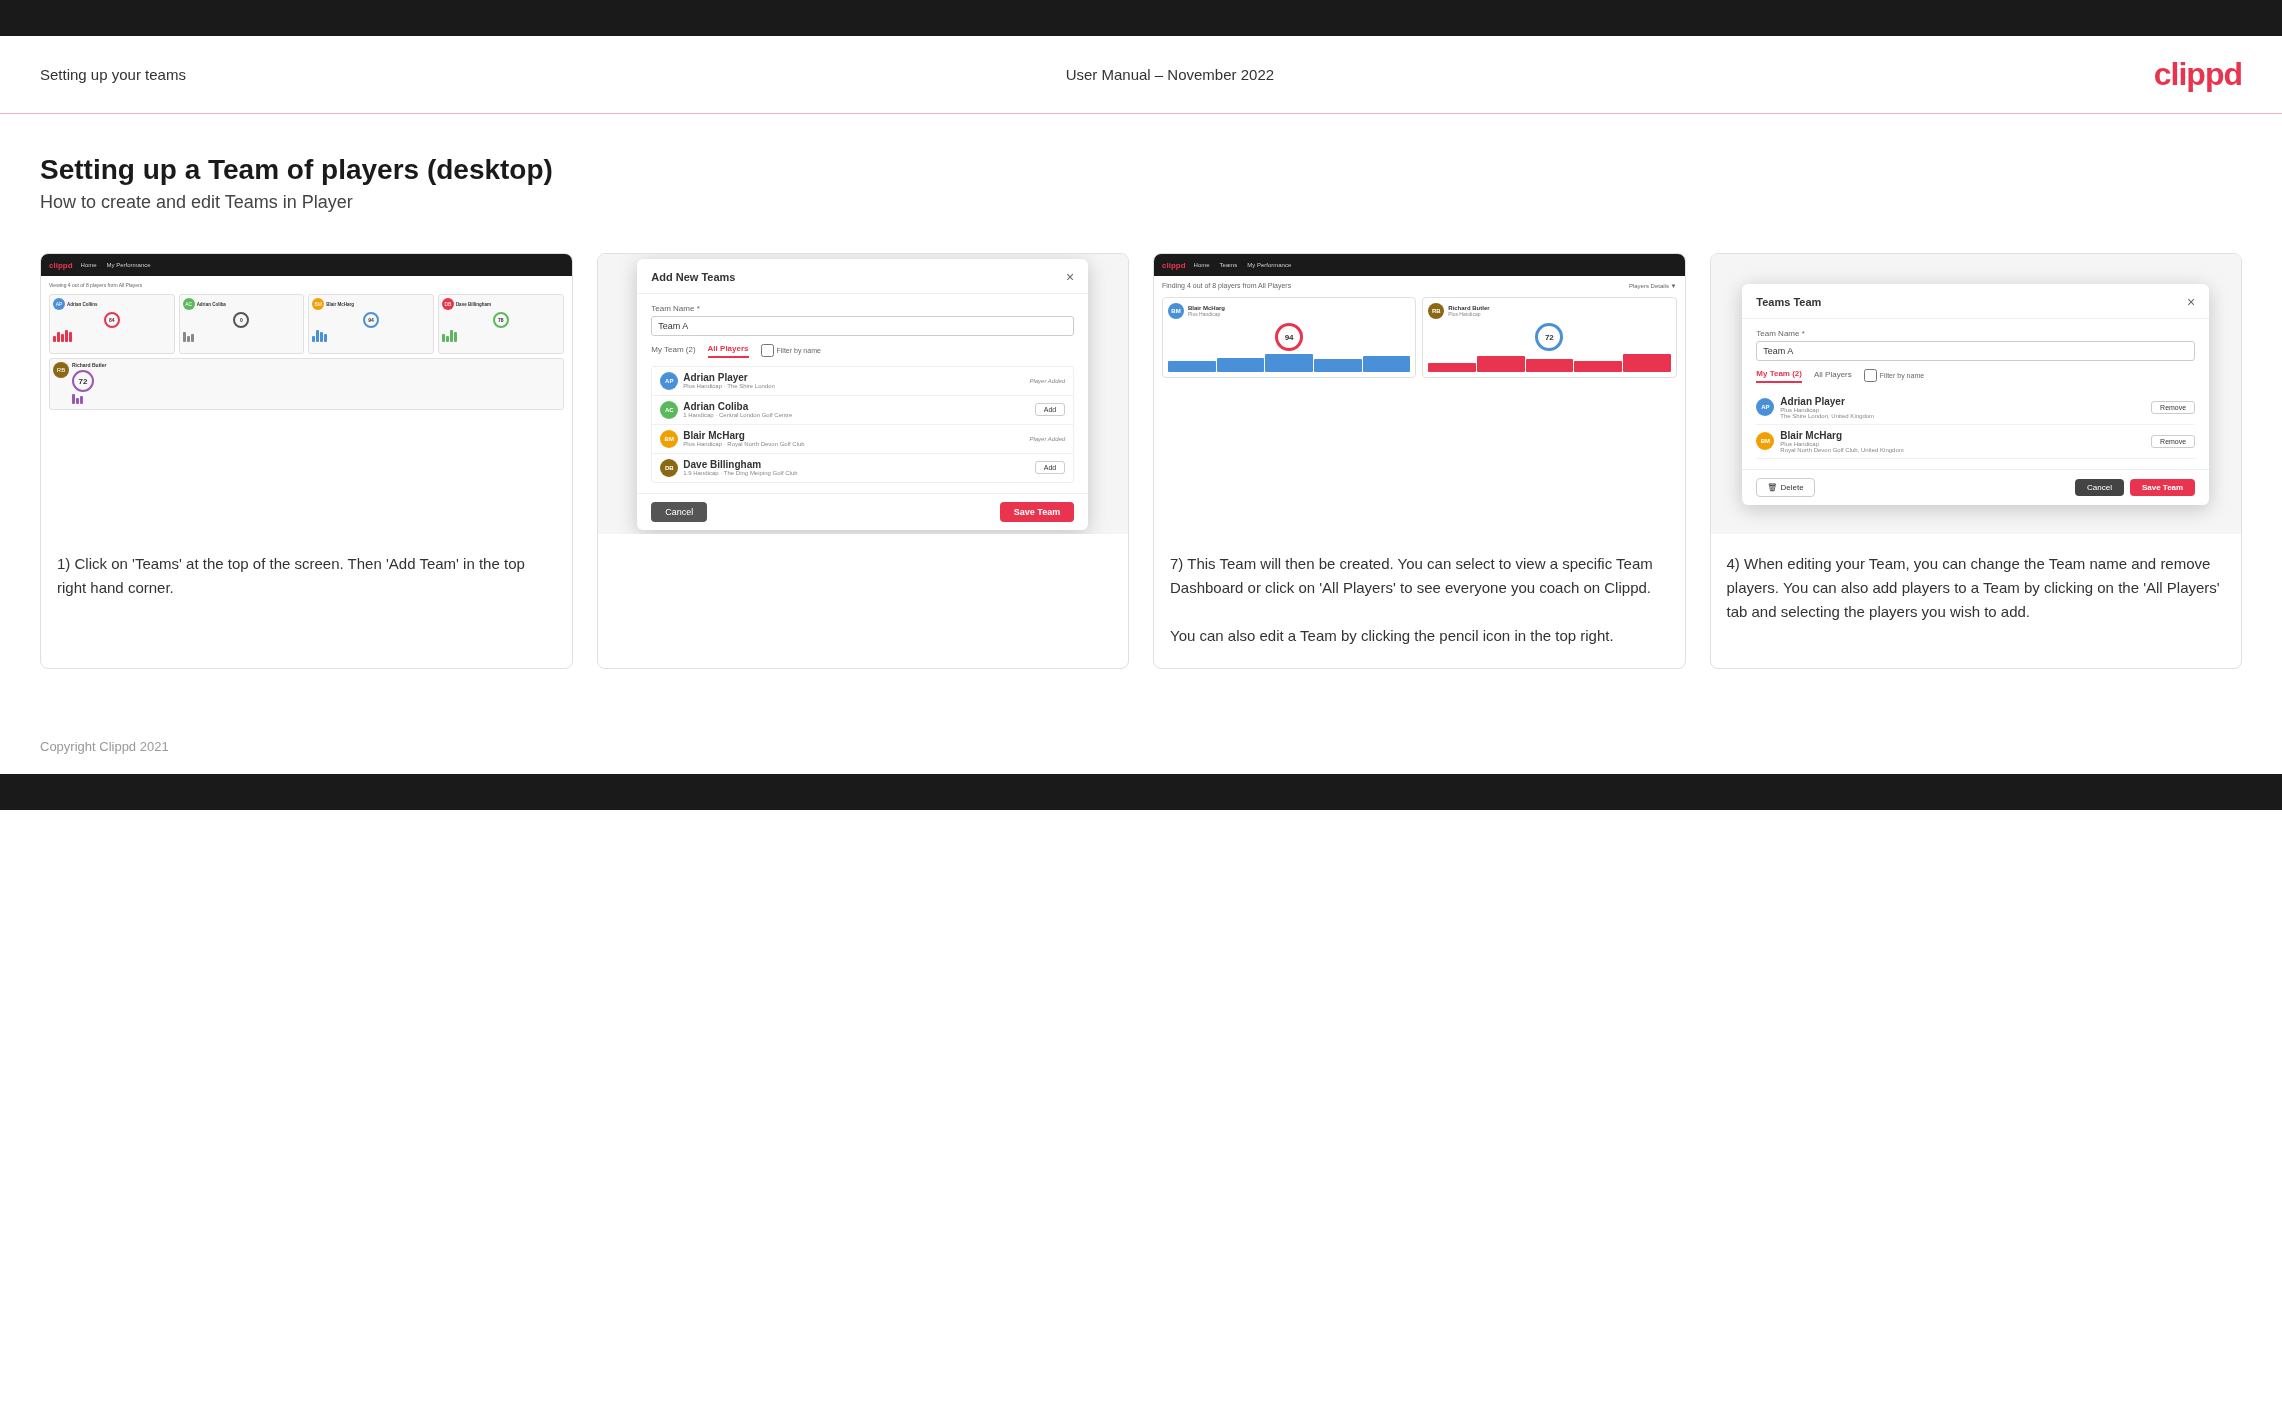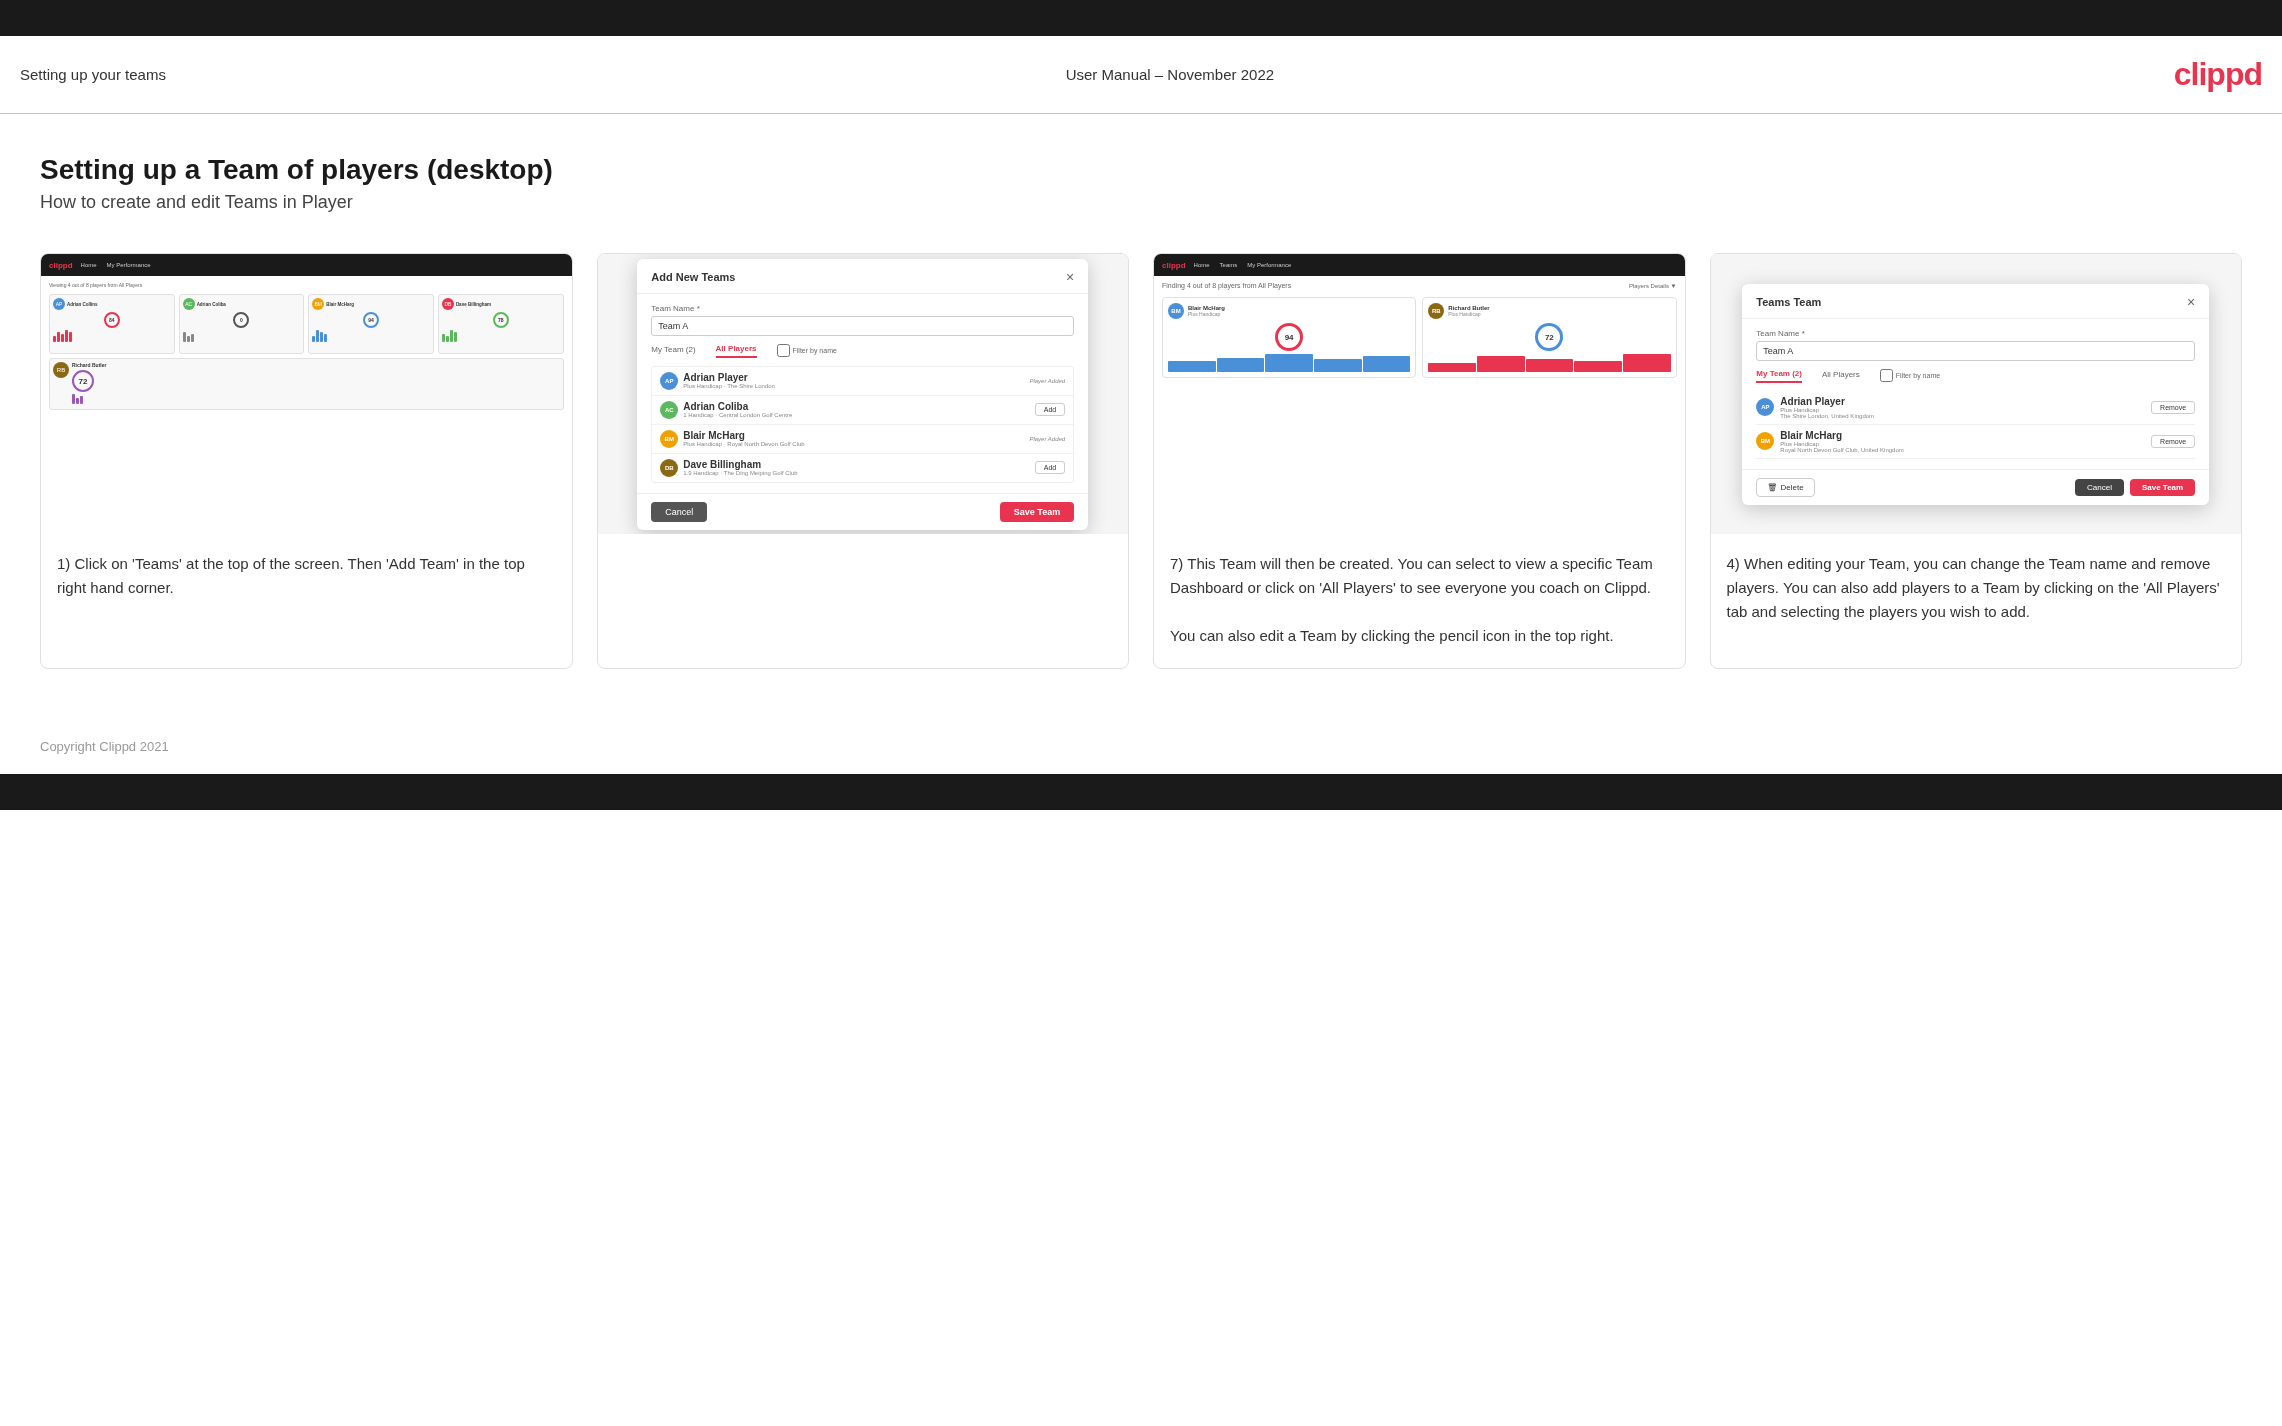--- a/index.html
+++ b/index.html
@@ -15,21 +15,21 @@
       background: #1a1a1a;
       height: 36px;
       width: 100%;
     }
 
     
     .header {
       display: flex;
       align-items: center;
       justify-content: space-between;
-      padding: 20px 20px;
+      padding: 20px 40px;
       border-bottom: 1.5px solid #e8b4b8;
     }
     .header-left {
       font-size: 15px;
       color: #333;
     }
     .header-center {
       font-size: 15px;
       color: #333;
     }
@@ -240,21 +240,21 @@
       width: 100%;
       border: 1px solid #ccc;
       border-radius: 3px;
       padding: 4px 6px;
       font-size: 9px;
       color: #333;
       margin-bottom: 8px;
     }
     .modal-tabs {
       display: flex;
-      gap: 20px;
+      gap: 12px;
       margin-bottom: 8px;
       align-items: center;
     }
     .modal-tab {
       font-size: 8px;
       color: #666;
       padding-bottom: 3px;
       cursor: pointer;
     }
     .modal-tab.active {

